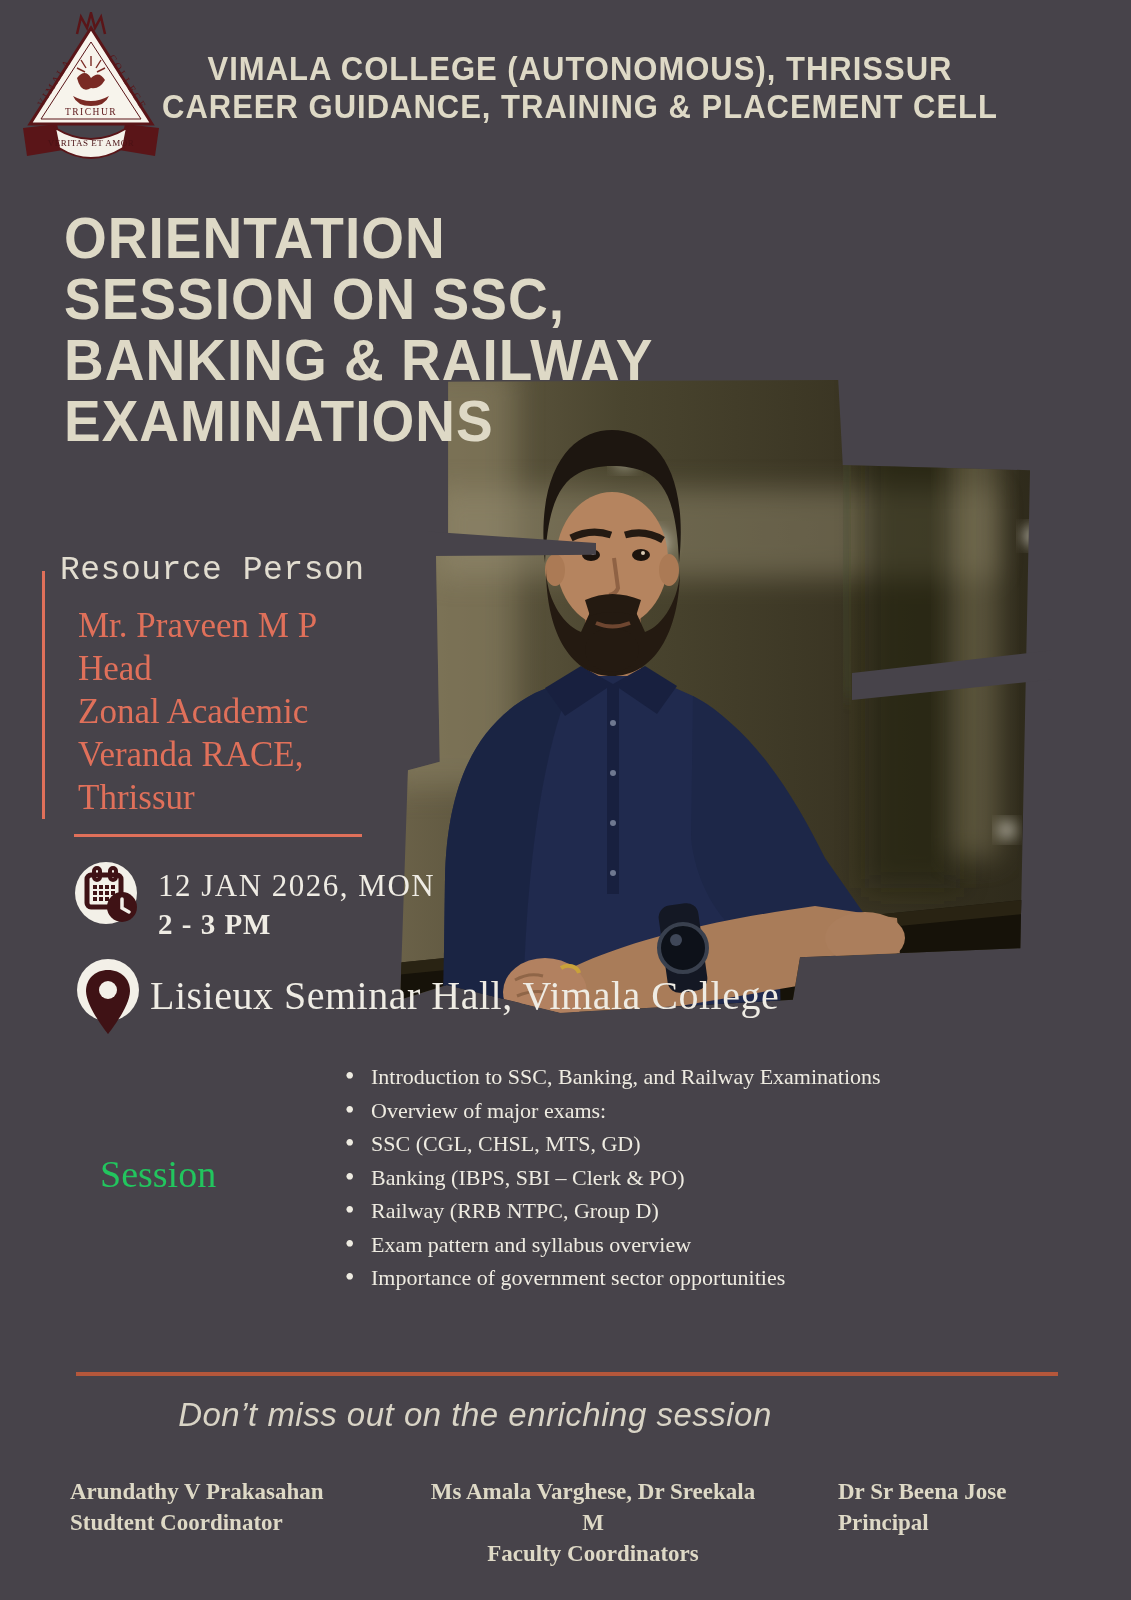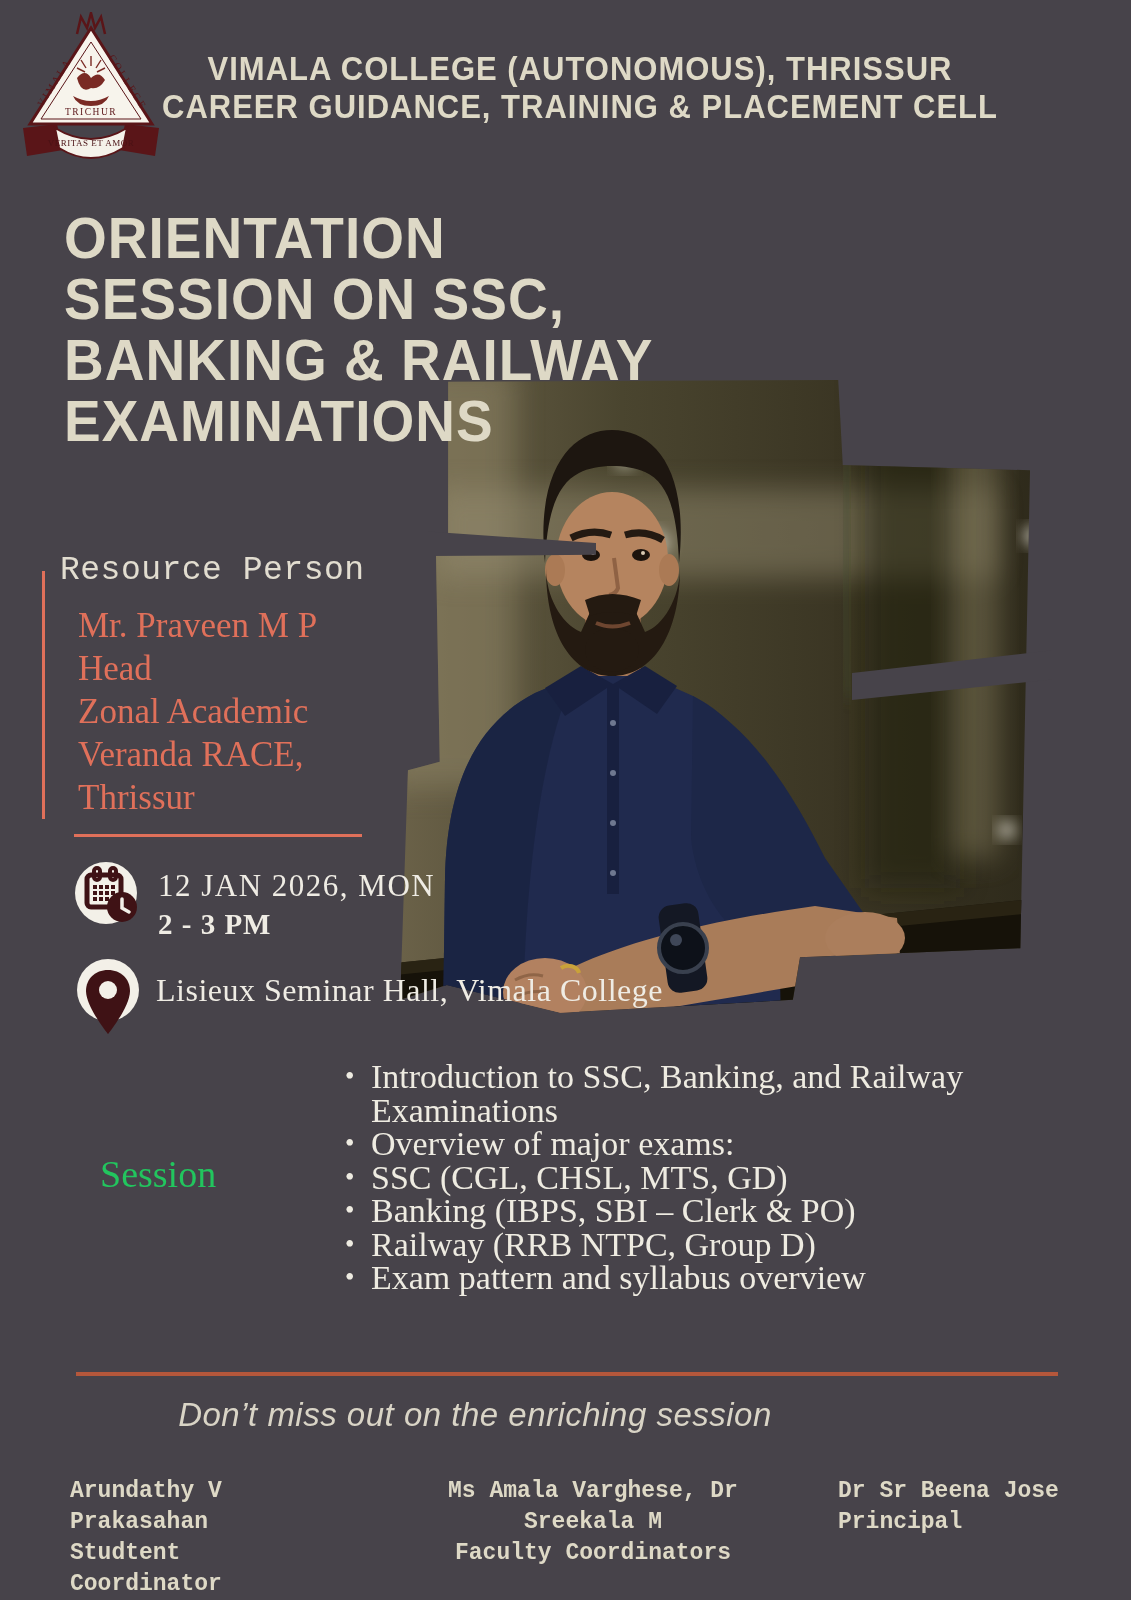--- a/index.html
+++ b/index.html
@@ -61,48 +61,48 @@
   .date-text{
     position:absolute;left:158px;top:868px;z-index:4;
     font-size:31px;color:#efece4;letter-spacing:1.5px;
   }
   .time-text{
     position:absolute;left:158px;top:908px;width:210px;text-align:left;z-index:4;
     font-size:29px;font-weight:700;color:#efece4;letter-spacing:1px;
   }
   .pin-icon{position:absolute;left:74px;top:958px;width:68px;height:84px;z-index:4;}
   .venue-text{
-    position:absolute;left:156px;top:972px;z-index:4;
-    font-size:32px;color:#efece4;letter-spacing:0.5px;text-align:right;
+    position:absolute;left:150px;top:972px;z-index:4;
+    font-size:40px;color:#efece4;letter-spacing:0.5px;text-align:right;
   }
   
   .hl-heading{
     position:absolute;left:100px;top:1150px;z-index:3;
     font-size:38px;line-height:48px;color:#22c55e;
   }
   .hl-list{
     position:absolute;left:345px;top:1060px;width:720px;z-index:3;
     list-style:none;margin:0;padding:0;
-    font-size:34px;line-height:33.5px;color:#eeebe1;
+    font-size:22px;line-height:33.5px;color:#eeebe1;
   }
   .hl-list li{margin:0;padding:0 0 0 26px;position:relative;}
   .hl-list li::before{
     content:"•";position:absolute;left:0;top:0;
     font-size:27px;color:#eeebe1;
   }
   
   .divider{position:absolute;left:76px;top:1372px;width:982px;height:4px;background:#b5573b;z-index:3;}
   .tagline{
     position:absolute;left:0;top:1396px;width:950px;text-align:center;z-index:3;
     font-family:"Liberation Sans", sans-serif;
     font-style:italic;font-size:33px;color:#d9d4c6;letter-spacing:0.5px;
   }
   .fcol{
     position:absolute;top:1476px;z-index:3;
-    font-family:Liberation Mono, monospace;
+    font-family:Liberation Serif, serif;
     font-weight:700;font-size:23px;line-height:31px;color:#ded9c6;
   }
   .fcol-1{left:70px;width:270px;text-align:left;}
   .fcol-2{left:418px;width:350px;text-align:center;}
   .fcol-3{left:838px;width:230px;text-align:left;}
 </style>
 </head>
 <body>
 
 <div class="poster">
@@ -268,20 +268,21 @@
   <div class="hl-heading">
     <div>Session</div>
   </div>
   <ul class="hl-list">
     <li>Introduction to SSC, Banking, and Railway Examinations</li>
     <li>Overview of major exams:</li>
     <li>SSC (CGL, CHSL, MTS, GD)</li>
     <li>Banking (IBPS, SBI – Clerk &amp; PO)</li>
     <li>Railway (RRB NTPC, Group D)</li>
     <li>Exam pattern and syllabus overview</li>
+    <li>Importance of government sector opportunities</li>
   </ul>
 
   <div class="divider"></div>
   <div class="tagline">Don’t miss out on the enriching session</div>
 
   <div class="fcol fcol-1">
     <div>Arundathy V Prakasahan</div>
     <div>Studtent Coordinator</div>
   </div>
   <div class="fcol fcol-2">

